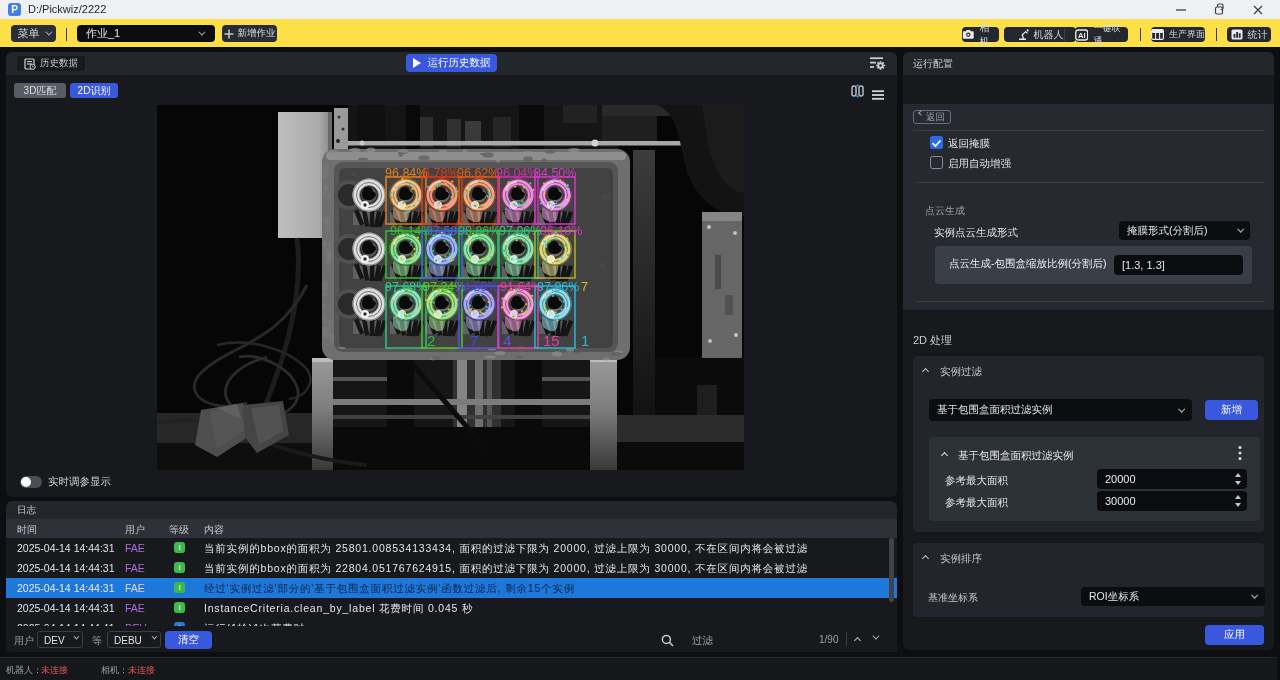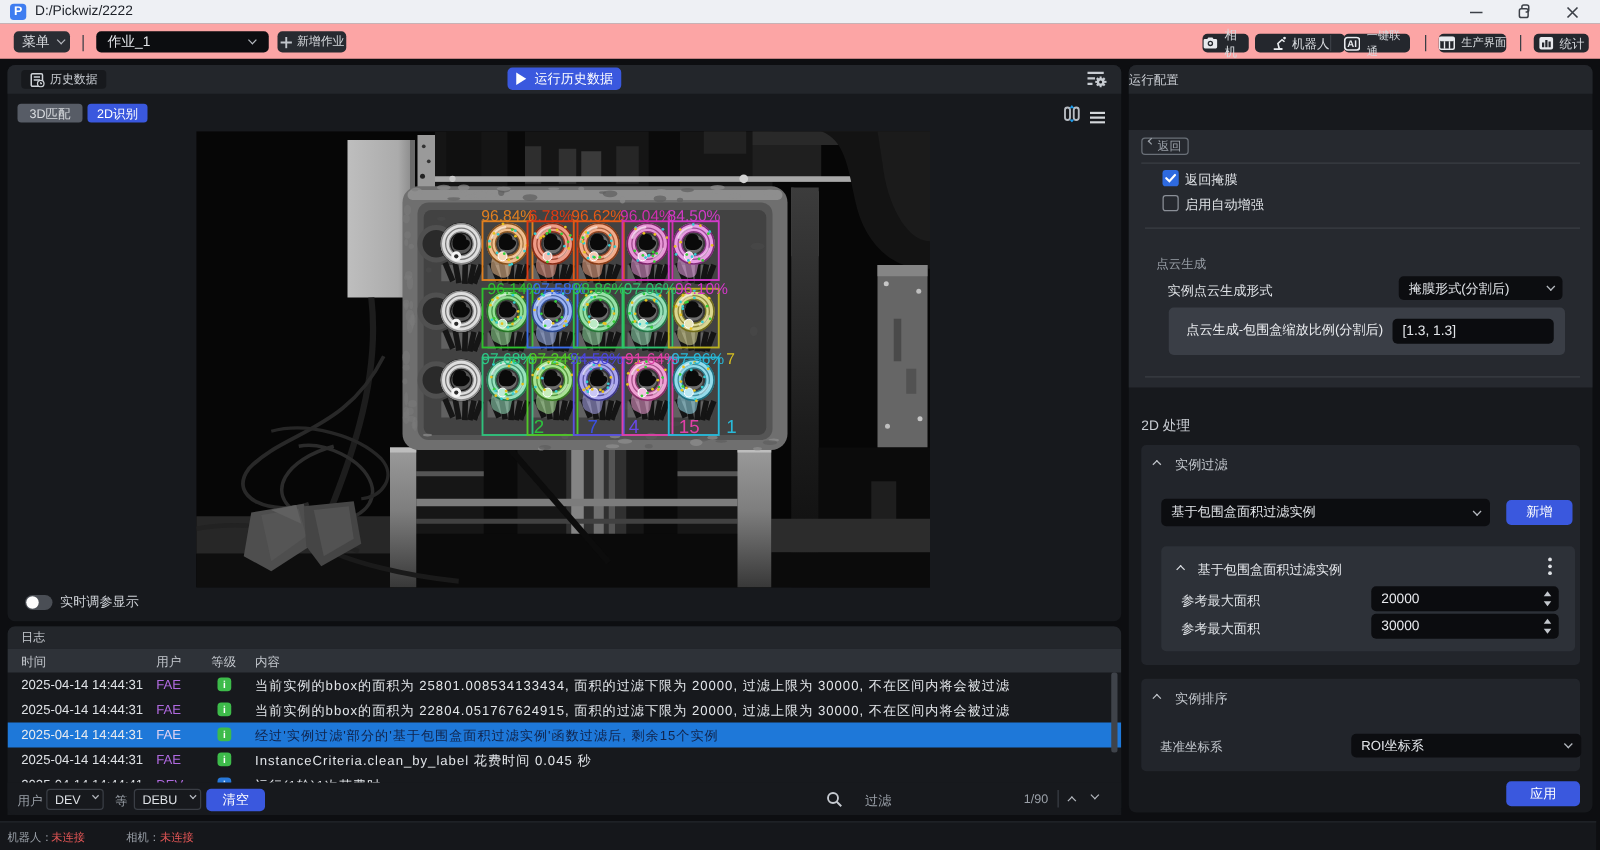--- a/index.html
+++ b/index.html
@@ -1,17 +1,17 @@
 <!DOCTYPE html>
 <html><head><meta charset="utf-8"><style>
 *{margin:0;padding:0;box-sizing:border-box}
 html,body{width:1280px;height:680px;overflow:hidden;background:#0d0e11;font-family:'Liberation Sans',sans-serif;-webkit-font-smoothing:antialiased}
 .abs{position:absolute}
 .titlebar{position:absolute;left:0;top:0;width:1280px;height:19px;background:#eef0f4;color:#1c2027}
-.toolbar{position:absolute;left:0;top:19px;width:1280px;height:28px;background:#fca5a5}
+.toolbar{position:absolute;left:0;top:19px;width:1280px;height:28px;background:#fde047}
 .btn{position:absolute;border-radius:4px;display:flex;align-items:center;justify-content:center;color:#d7dade}
 .chev{display:inline-block;width:7px;height:7px;border-right:1.6px solid #b6bac0;border-bottom:1.6px solid #b6bac0;transform:rotate(45deg) translateY(-2px)}
 .panel{position:absolute;background:#17191d;border-radius:6px}
 .phead{position:absolute;left:0;top:0;right:0;height:23px;background:#23262b;border-radius:6px 6px 0 0;color:#c9cdd3;font-size:10.5px;display:flex;align-items:center}
 .bluebtn{background:#3a58de;color:#fff;border-radius:4px;display:flex;align-items:center;justify-content:center}
 .graytxt{color:#9aa0a8}
 .ddown{background:#0c0d10;border-radius:4px;color:#e3e6ea;position:absolute;display:flex;align-items:center}
 .ck{position:absolute;width:13px;height:13px;border-radius:2.5px}
 .spin{position:absolute;background:#0b0c0f;border-radius:4px;color:#e8eaee;display:flex;align-items:center}
 .sa{position:absolute;width:0;height:0;border-left:3.5px solid transparent;border-right:3.5px solid transparent}
@@ -973,21 +973,21 @@
         <line x1="8.4" y1="8.4" x2="12" y2="12" stroke="#c6cad0" stroke-width="1.5"></line>
       </svg></div>
     <span class="abs graytxt" style="left:686px;top:8px;font-size:10.5px">过滤</span>
     <span class="abs graytxt" style="left:813px;top:8px;font-size:10px">1/90</span>
     <div class="abs" style="left:840px;top:6px;width:1px;height:14px;background:#3a3e45"></div>
     <span class="chev abs" style="left:849px;top:12px;width:5px;height:5px;transform:rotate(-135deg)"></span>
     <span class="chev abs" style="left:866px;top:9px;width:5px;height:5px"></span>
   </div>
 <div class="panel" style="left:903px;top:52px;width:371px;height:598px;background:#17191d">
     <div class="phead">
-      <span style="font-size:10px">运行配置</span>
+      <span style="margin-left:10px;font-size:10px">运行配置</span>
     </div>
     <div class="abs" style="left:0;top:52px;width:371px;height:206px;background:#26292f">
       <div class="abs" style="left:10px;top:6px;width:38px;height:14px;border:1px solid #6a7078;border-radius:3px;color:#9aa0a8;font-size:9.5px;display:flex;align-items:flex-start;justify-content:center;gap:3px"><span class="chev" style="width:4px;height:4px;transform:rotate(135deg);border-color:#9aa0a8"></span>返回</div>
       <div class="abs" style="left:10px;top:26px;width:351px;height:1px;background:#3a3e44"></div>
       <div class="ck" style="left:27px;top:32px;background:#2e6ae0"><svg width="13" height="13" viewBox="0 0 13 13">
           <path d="M3,6.6 L5.5,9 L10,4" stroke="#fff" stroke-width="1.7" fill="none" stroke-linecap="round"></path>
         </svg></div>
       <span class="abs" style="left:45px;top:33px;font-size:10.5px;color:#e0e3e7">返回掩膜</span>
       <div class="ck" style="left:27px;top:52px;border:1.5px solid #8a8f97;background:transparent"></div>
       <span class="abs" style="left:45px;top:53px;font-size:10.5px;color:#e0e3e7">启用自动增强</span>

